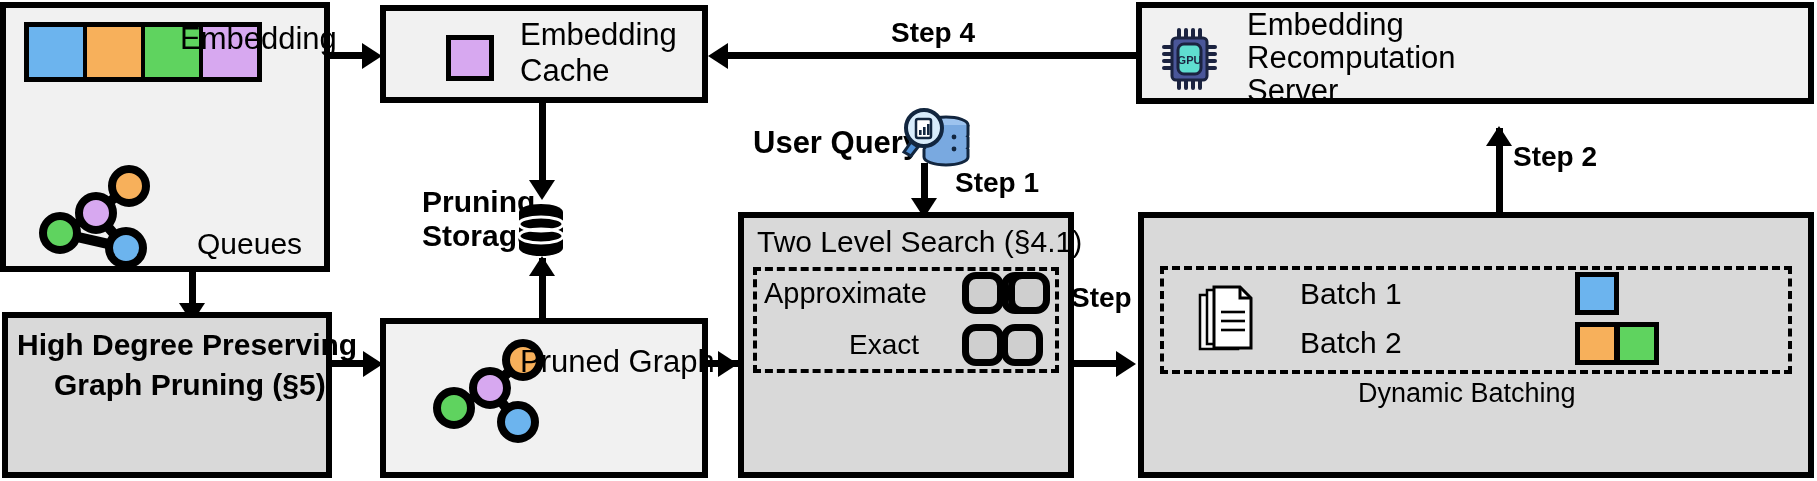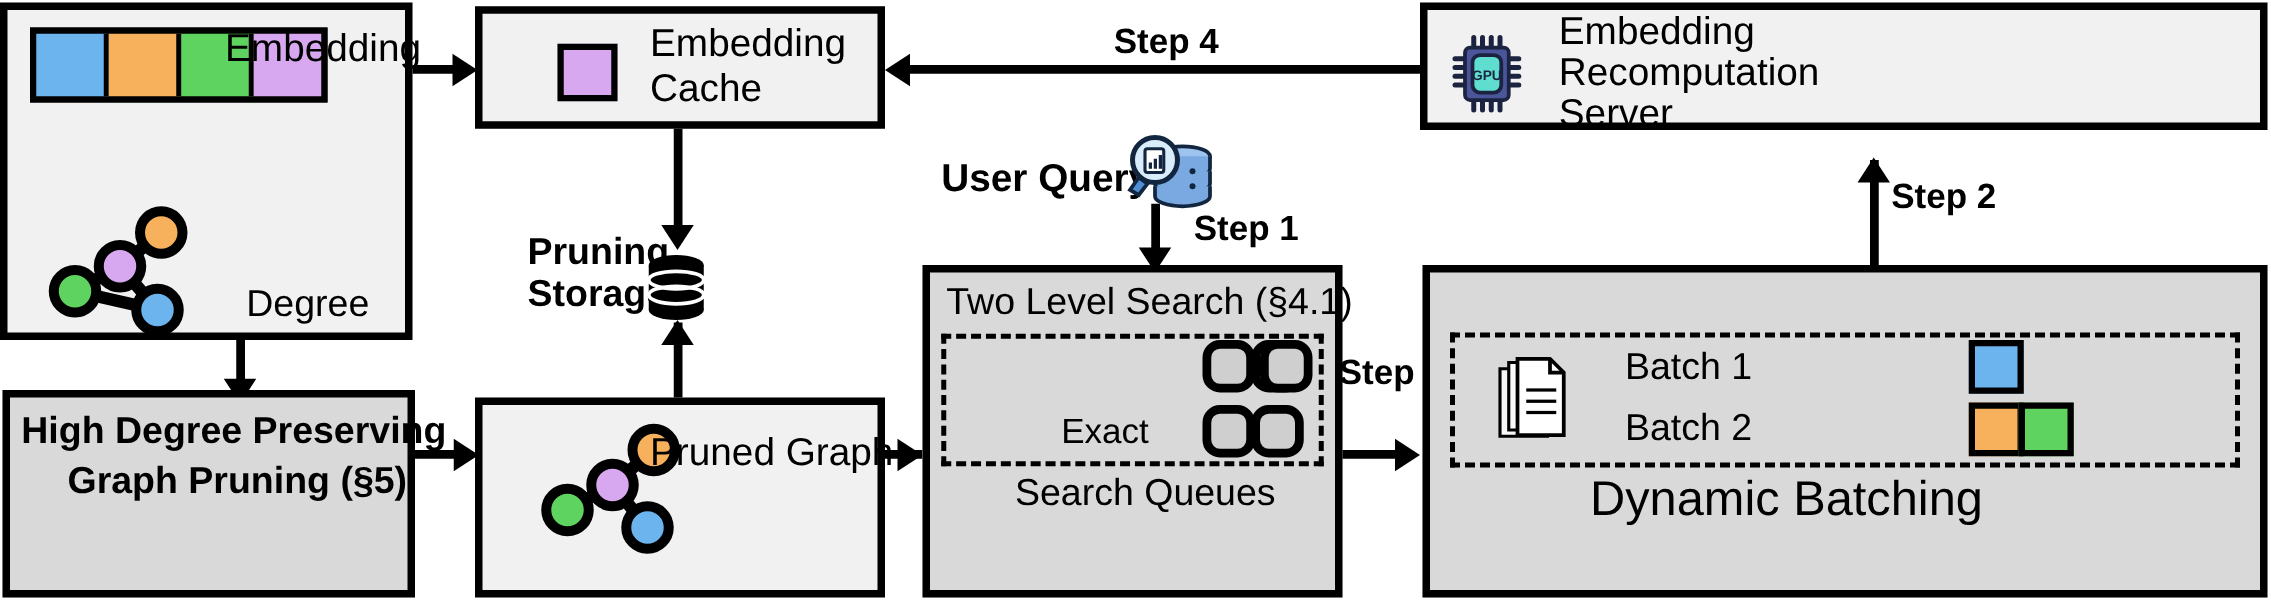--- a/index.html
+++ b/index.html
@@ -57,21 +57,21 @@
         <line x1="62" y1="48" x2="26" y2="68"></line>
         <line x1="62" y1="48" x2="92" y2="83"></line>
         <line x1="26" y1="68" x2="92" y2="83"></line>
       </g>
       <circle cx="95" cy="21" r="17" fill="#f7b05b" stroke="#000" stroke-width="8"></circle>
       <circle cx="62" cy="48" r="17" fill="#d7a8f0" stroke="#000" stroke-width="8"></circle>
       <circle cx="26" cy="68" r="17" fill="#5fd35f" stroke="#000" stroke-width="8"></circle>
       <circle cx="92" cy="83" r="17" fill="#6cb4ee" stroke="#000" stroke-width="8"></circle>
     </svg>
   </div>
-  <div class="lbl" style="left:197px;top:227px;font-size:30px;">Degree</div>
+  <div class="lbl" style="left:197px;top:227px;font-size:30px;">Queues</div>
 
   <div class="hline" style="left:330px;top:52px;width:36px;"></div>
   <div class="arrowR" style="left:362px;top:43px;"></div>
 
   <div class="vline" style="left:189px;top:272px;height:38px;"></div>
   <div class="arrowD" style="left:179px;top:303px;"></div>
 
   <div class="box" style="left:380px;top:5px;width:328px;height:98px;">
   </div>
   <div class="chip" style="position:absolute;left:446px;top:35px;width:48px;height:46px;background:#d7a8f0;"></div>
@@ -188,29 +188,29 @@
 
   <div class="hline" style="left:708px;top:360px;width:30px;"></div>
   <div class="arrowR" style="left:718px;top:351px;"></div>
 
   <div class="box gray" style="left:738px;top:212px;width:336px;height:266px;">
   </div>
   <div class="lbl" style="left:757px;top:225px;font-size:30px;">Two Level Search (§4.1)</div>
 
   <div class="dashed" style="left:753px;top:267px;width:306px;height:106px;"></div>
 
+  <div class="lbl" style="left:764px;top:277px;font-size:29px;">Approximate</div>
   <div class="queue" style="left:962px;top:272px;width:42px;height:42px;"></div>
   <div class="queue" style="left:1001px;top:272px;width:42px;height:42px;"></div>
   <div class="queue" style="left:1008px;top:272px;width:42px;height:42px;"></div>
 
   <div class="lbl" style="left:849px;top:329px;font-size:28px;">Exact</div>
   <div class="queue" style="left:962px;top:324px;width:42px;height:42px;"></div>
   <div class="queue" style="left:1001px;top:324px;width:42px;height:42px;"></div>
 
-  <div class="lbl" style="left:812px;top:378px;font-size:30px;">Search Queues</div>
 
   <div class="hline" style="left:1074px;top:360px;width:48px;"></div>
   <div class="arrowR" style="left:1116px;top:351px;"></div>
   <div class="lbl bold" style="left:1071px;top:282px;font-size:28px;">Step 2</div>
 
   <div class="box gray" style="left:1138px;top:212px;width:676px;height:266px;">
   </div>
 
   <div class="dashed" style="left:1160px;top:266px;width:632px;height:108px;"></div>
 
@@ -228,15 +228,15 @@
     </svg>
   </div>
 
   <div class="lbl" style="left:1300px;top:277px;font-size:30px;">Batch 1</div>
   <div class="chip" style="position:absolute;left:1575px;top:272px;width:44px;height:43px;background:#6cb4ee;"></div>
 
   <div class="lbl" style="left:1300px;top:326px;font-size:30px;">Batch 2</div>
   <div class="chip" style="position:absolute;left:1575px;top:322px;width:44px;height:43px;background:#f7b05b;"></div>
   <div class="chip" style="position:absolute;left:1615px;top:322px;width:44px;height:43px;background:#5fd35f;"></div>
 
-  <div class="lbl" style="left:1272px;top:378px;font-size:39px;">Dynamic Batching</div>
+  <div class="lbl" style="left:1358px;top:378px;font-size:27px;">Dynamic Batching</div>
 
 </div>
 
 </body></html>

